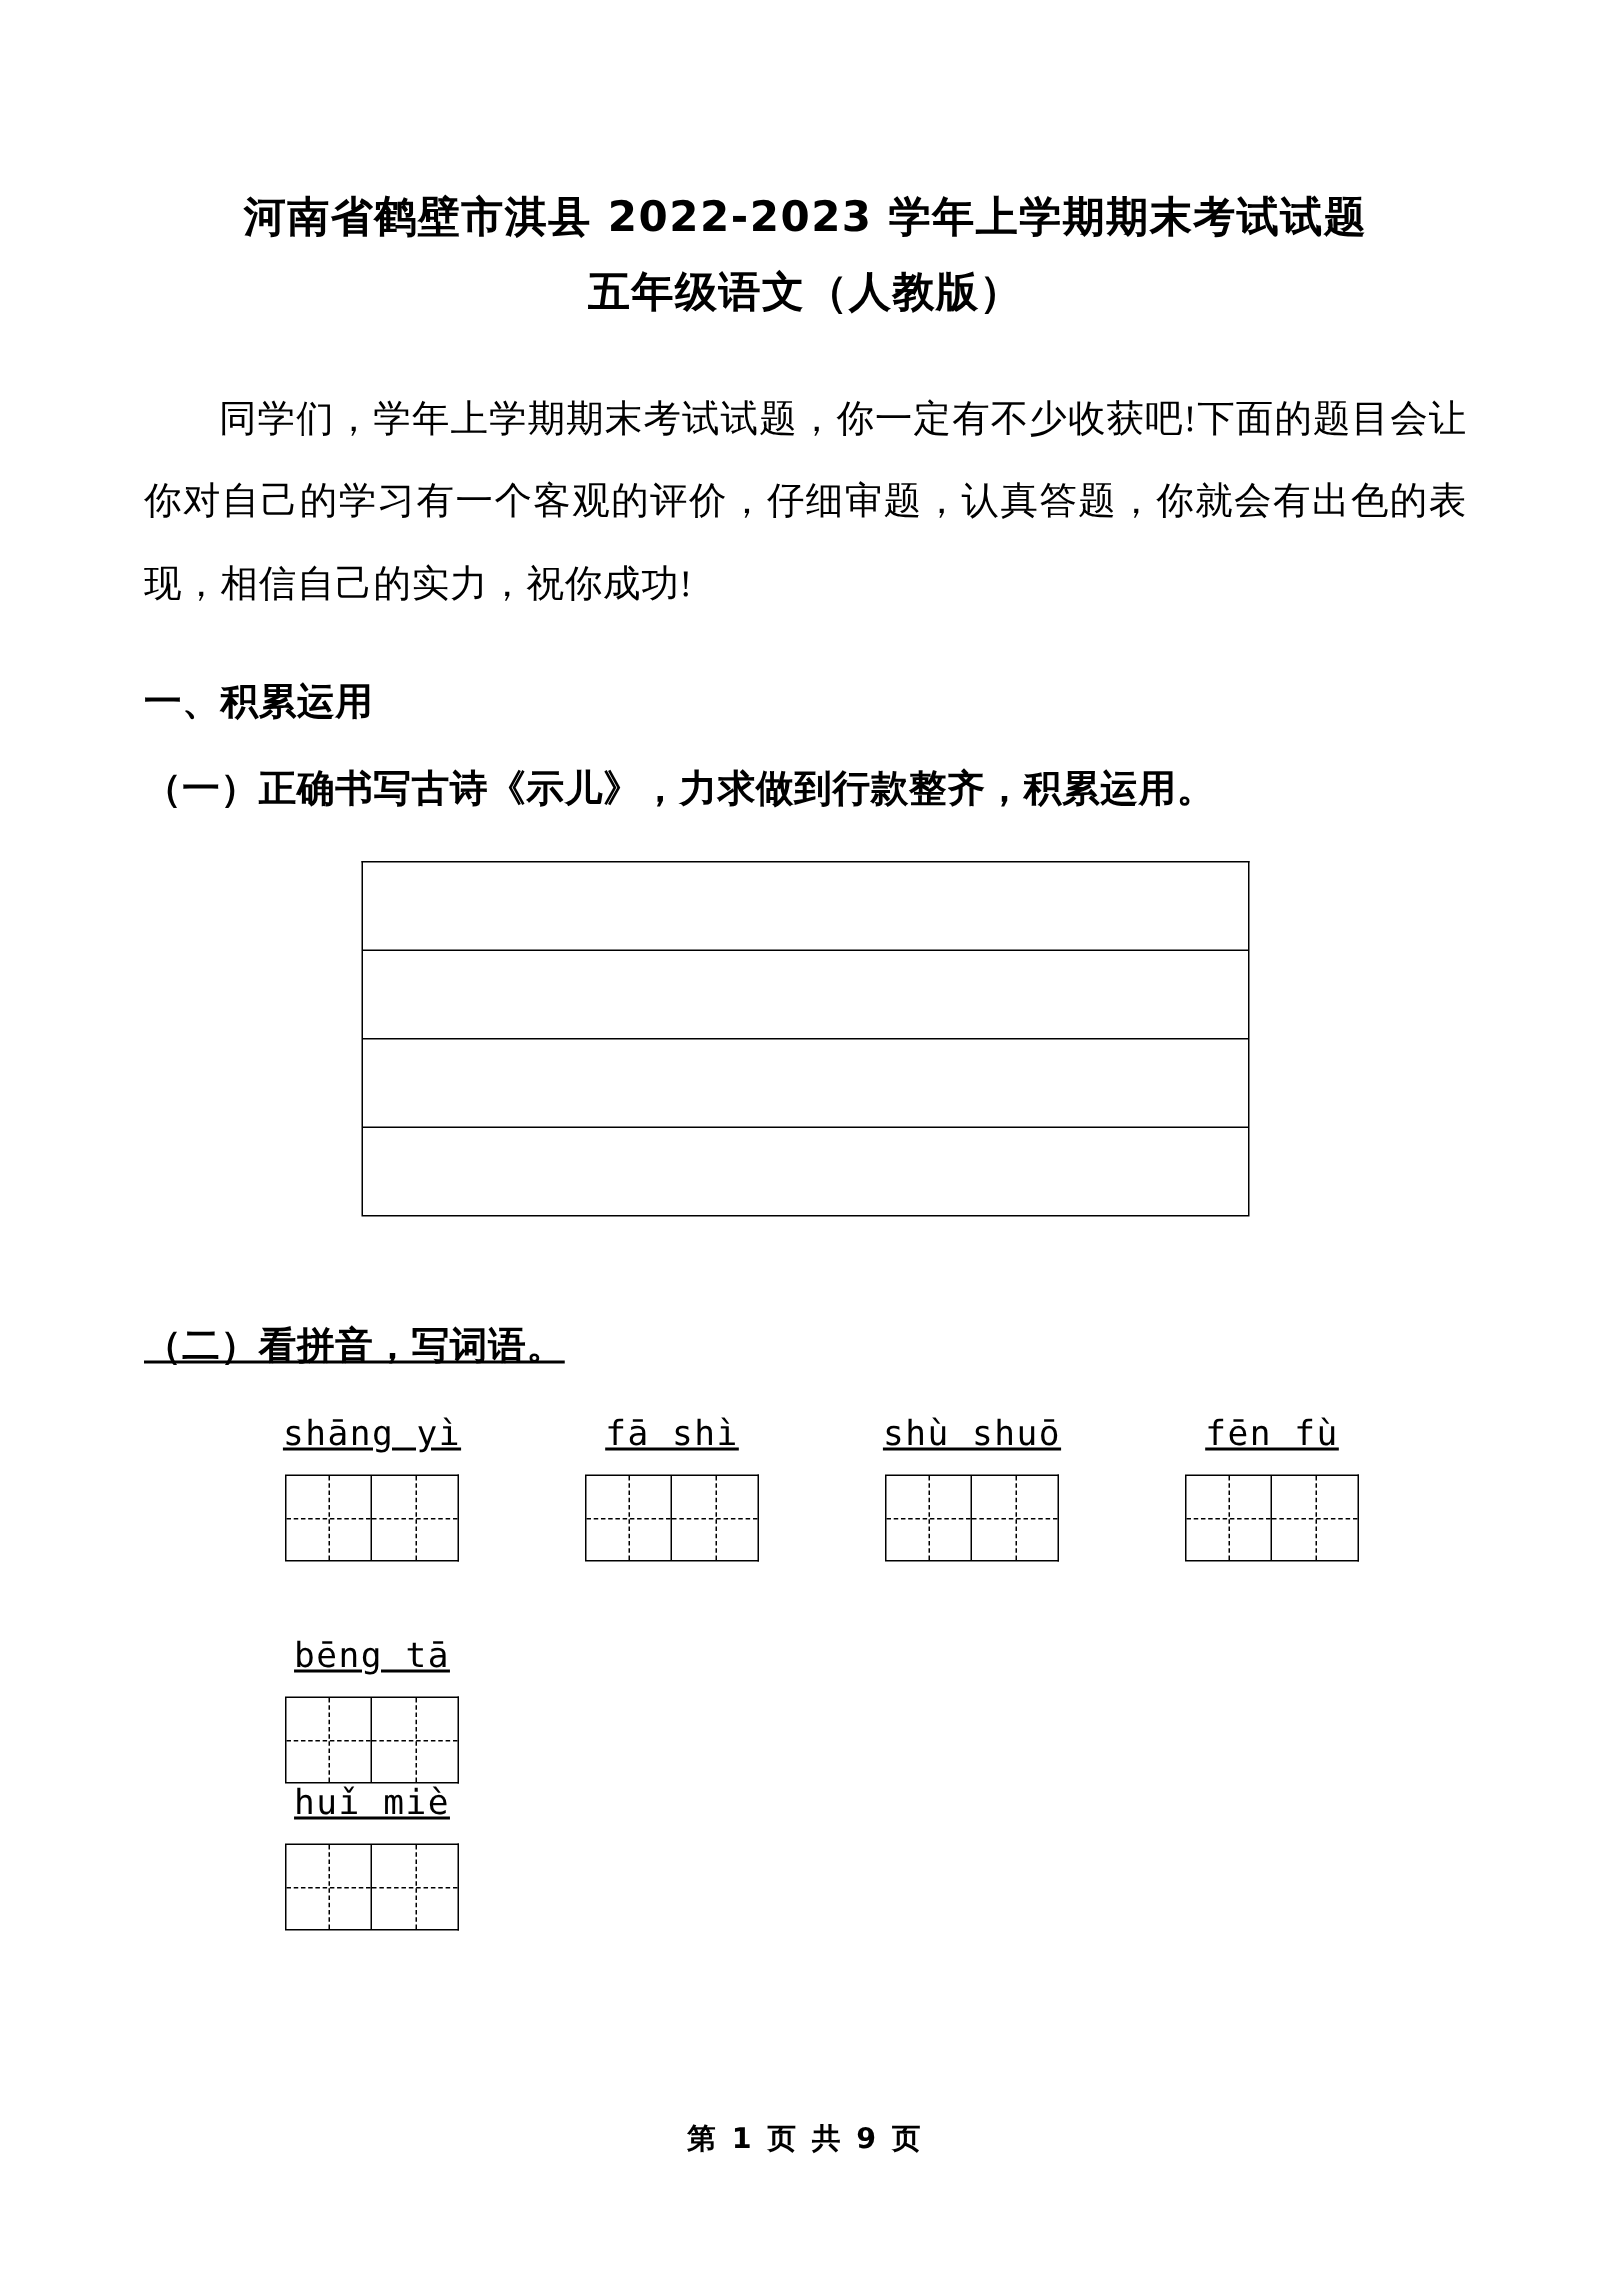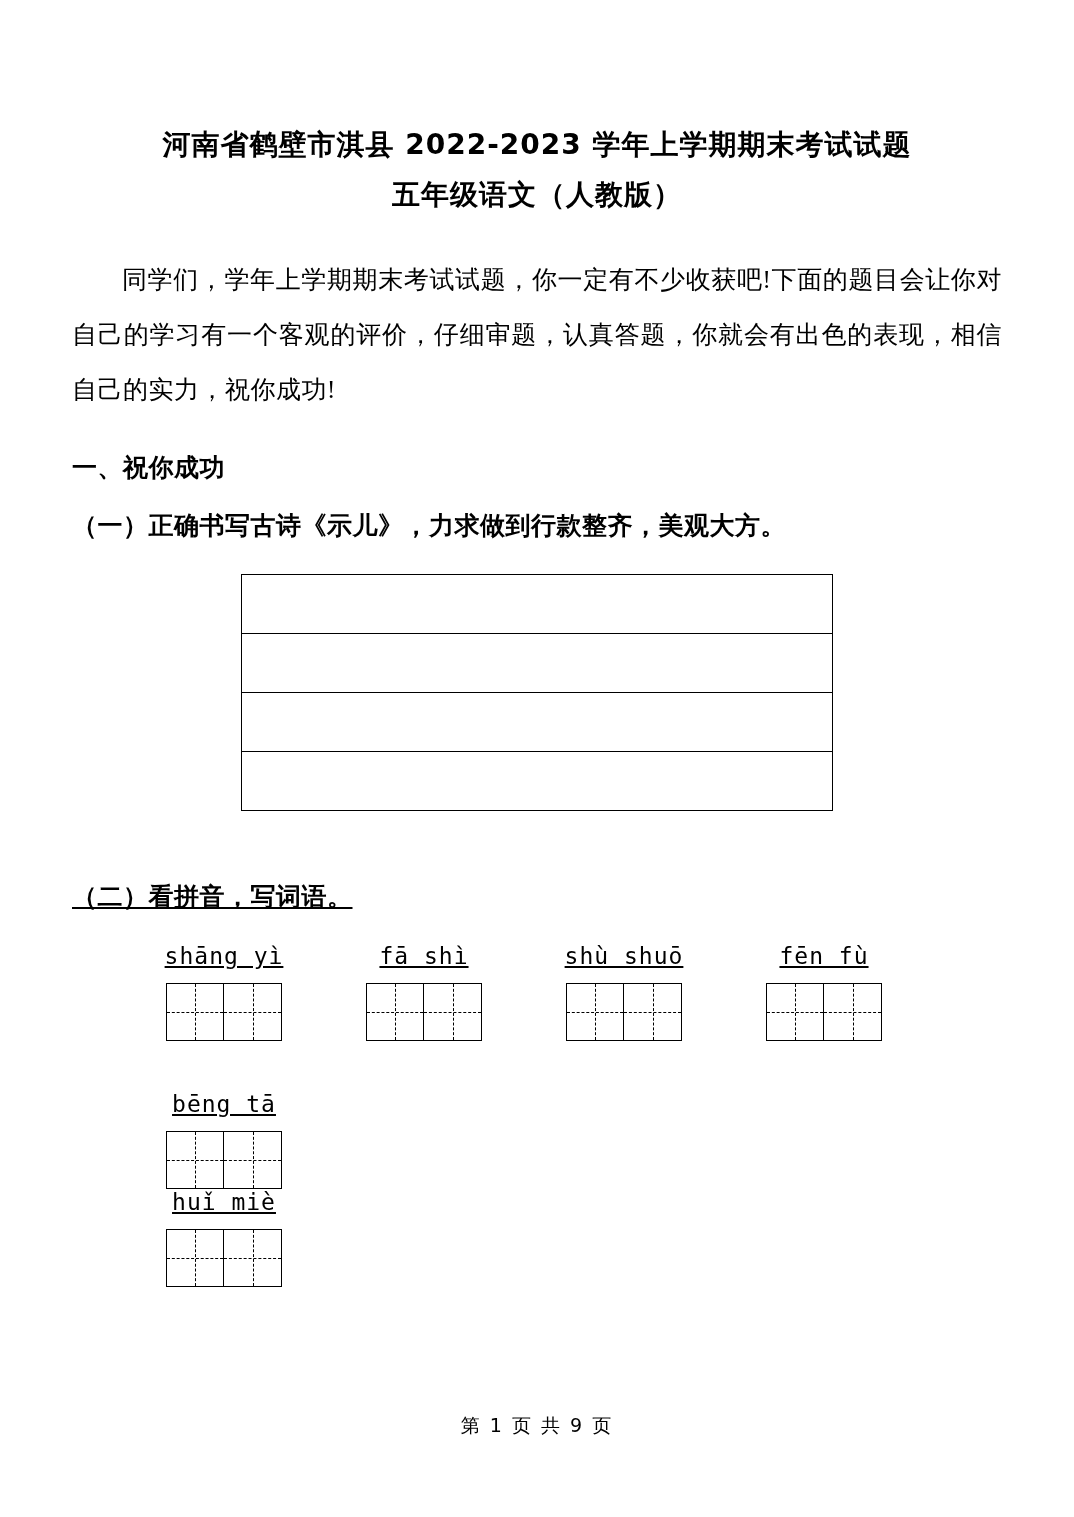--- a/index.html
+++ b/index.html
@@ -12,21 +12,21 @@
     height: 1517px;
     font-family: "Liberation Serif", "DejaVu Serif", serif;
     color: #000000;
     position: relative;
     overflow: hidden;
   }
   .page {
     width: 1074px;
     height: 1517px;
     box-sizing: border-box;
-    padding: 0 72px;
+    padding: 0 96px;
     position: relative;
     border-radius: 30px;
   }
 
   
   .title-block {
     padding-top: 120px;
     text-align: center;
   }
   .title-line {
@@ -134,40 +134,40 @@
   }
 
   
   .footer {
     position: absolute;
     left: 0;
     right: 0;
     bottom: 78px;
     text-align: center;
     font-family: "DejaVu Sans", "Liberation Sans", sans-serif;
-    font-weight: normal;
+    font-weight: bold;
     font-size: 19px;
     letter-spacing: 2px;
   }
 </style>
 </head>
 <body>
 
 <div class="page">
 
   <div class="title-block">
     <div class="title-line">河南省鹤壁市淇县 2022-2023 学年上学期期末考试试题</div>
     <div class="title-line">五年级语文（人教版）</div>
   </div>
 
   <p class="intro">同学们，学年上学期期末考试试题，你一定有不少收获吧!下面的题目会让你对自己的学习有一个客观的评价，仔细审题，认真答题，你就会有出色的表现，相信自己的实力，祝你成功!</p>
 
-  <div class="section-heading">一、祝你成功</div>
-
-  <div class="sub-heading">（一）正确书写古诗《示儿》，力求做到行款整齐，美观大方。</div>
+  <div class="section-heading">一、积累运用</div>
+
+  <div class="sub-heading">（一）正确书写古诗《示儿》，力求做到行款整齐，积累运用。</div>
 
   <div class="writing-box">
     <div class="writing-row"></div>
     <div class="writing-row"></div>
     <div class="writing-row"></div>
     <div class="writing-row"></div>
   </div>
 
   <div class="pinyin-section">
     <div class="sub-heading">（二）看拼音，写词语。</div>

